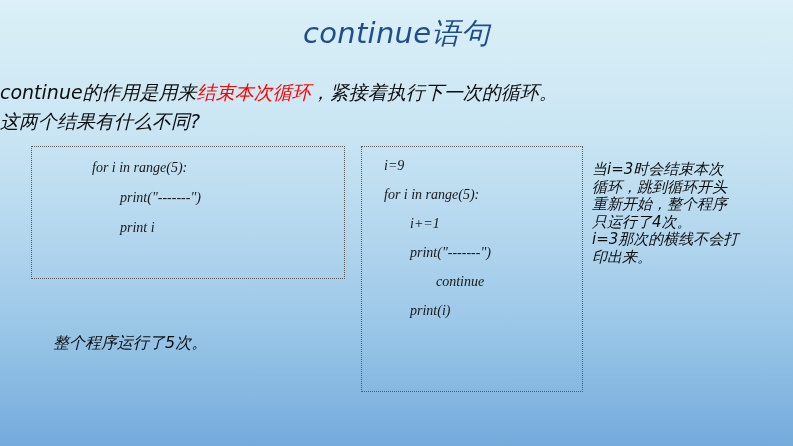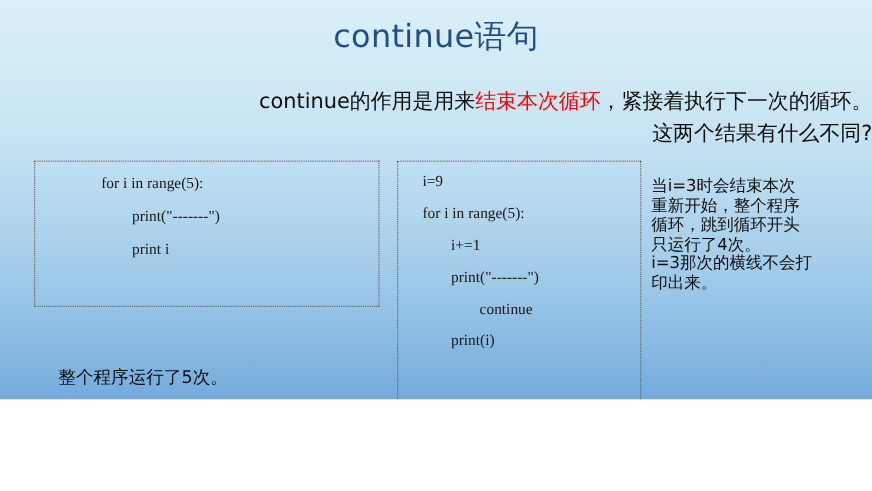--- a/index.html
+++ b/index.html
@@ -9,30 +9,31 @@
   body {
     width: 793px;
     height: 446px;
     overflow: hidden;
     font-family: "Liberation Sans", sans-serif;
   }
 
   #slide {
     position: relative;
     width: 793px;
-    height: 363px;
+    height: 446px;
     background: linear-gradient(to bottom,
         #dbf0f7 0%,
         #d4ecf6 12%,
         #c9e5f3 30%,
         #b4d7ee 52%,
         #9cc8e8 72%,
         #85b8e1 88%,
         #74abdc 100%);
     overflow: hidden;
+    font-style: italic;
   }
 
   
   #title {
     position: absolute;
     left: 0;
     top: 16px;
     width: 793px;
     text-align: center;
     font-family: "DejaVu Sans", sans-serif;
@@ -42,21 +43,21 @@
     letter-spacing: 0.3px;
     white-space: nowrap;
   }
 
   
   #subhead {
     position: absolute;
     left: 0;
     top: 78px;
     width: 793px;
-    text-align: right;
+    text-align: left;
     font-family: "DejaVu Sans", sans-serif;
     font-size: 19px;
     line-height: 29px;
     color: #0d0d0d;
     white-space: nowrap;
   }
   #subhead .hl { color: #ff0000; }
   #subhead .ln2 { display: block; }
 
   
@@ -147,22 +148,22 @@
       <div class="codeline">for i in range(5):</div>
       <div class="codeline i1">i+=1</div>
       <div class="codeline i1">print("-------")</div>
       <div class="codeline i2">continue</div>
       <div class="codeline i1">print(i)</div>
     </div>
   </div>
 
   <div id="annotation">
     <span class="aline"> 当i=3时会结束本次</span>
+    <span class="aline">循环，跳到循环开头</span>
     <span class="aline">重新开始，整个程序</span>
-    <span class="aline">循环，跳到循环开头</span>
     <span class="aline">只运行了4次。</span>
     <span class="aline">i=3那次的横线不会打</span>
     <span class="aline">印出来。</span>
   </div>
 
   <div id="bottom-note">整个程序运行了5次。</div>
 
 </div>
 
 </body></html>

